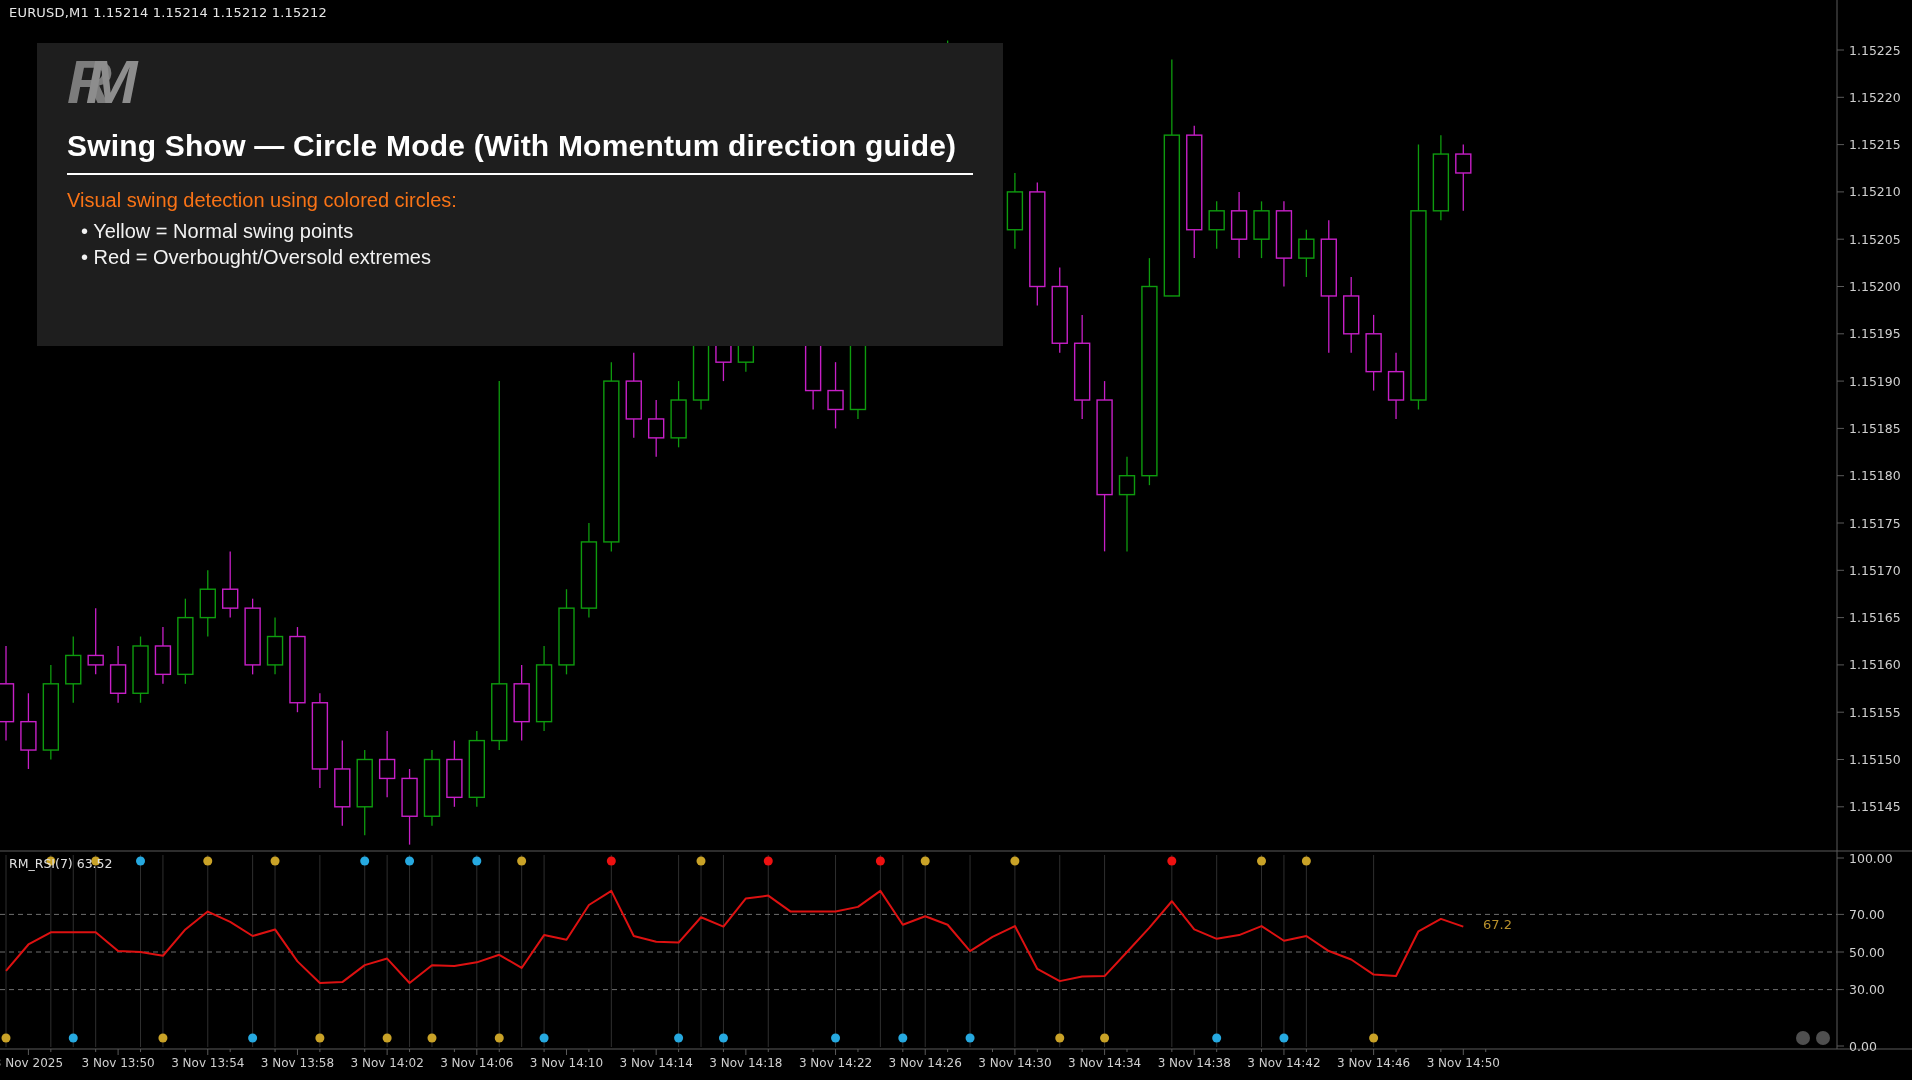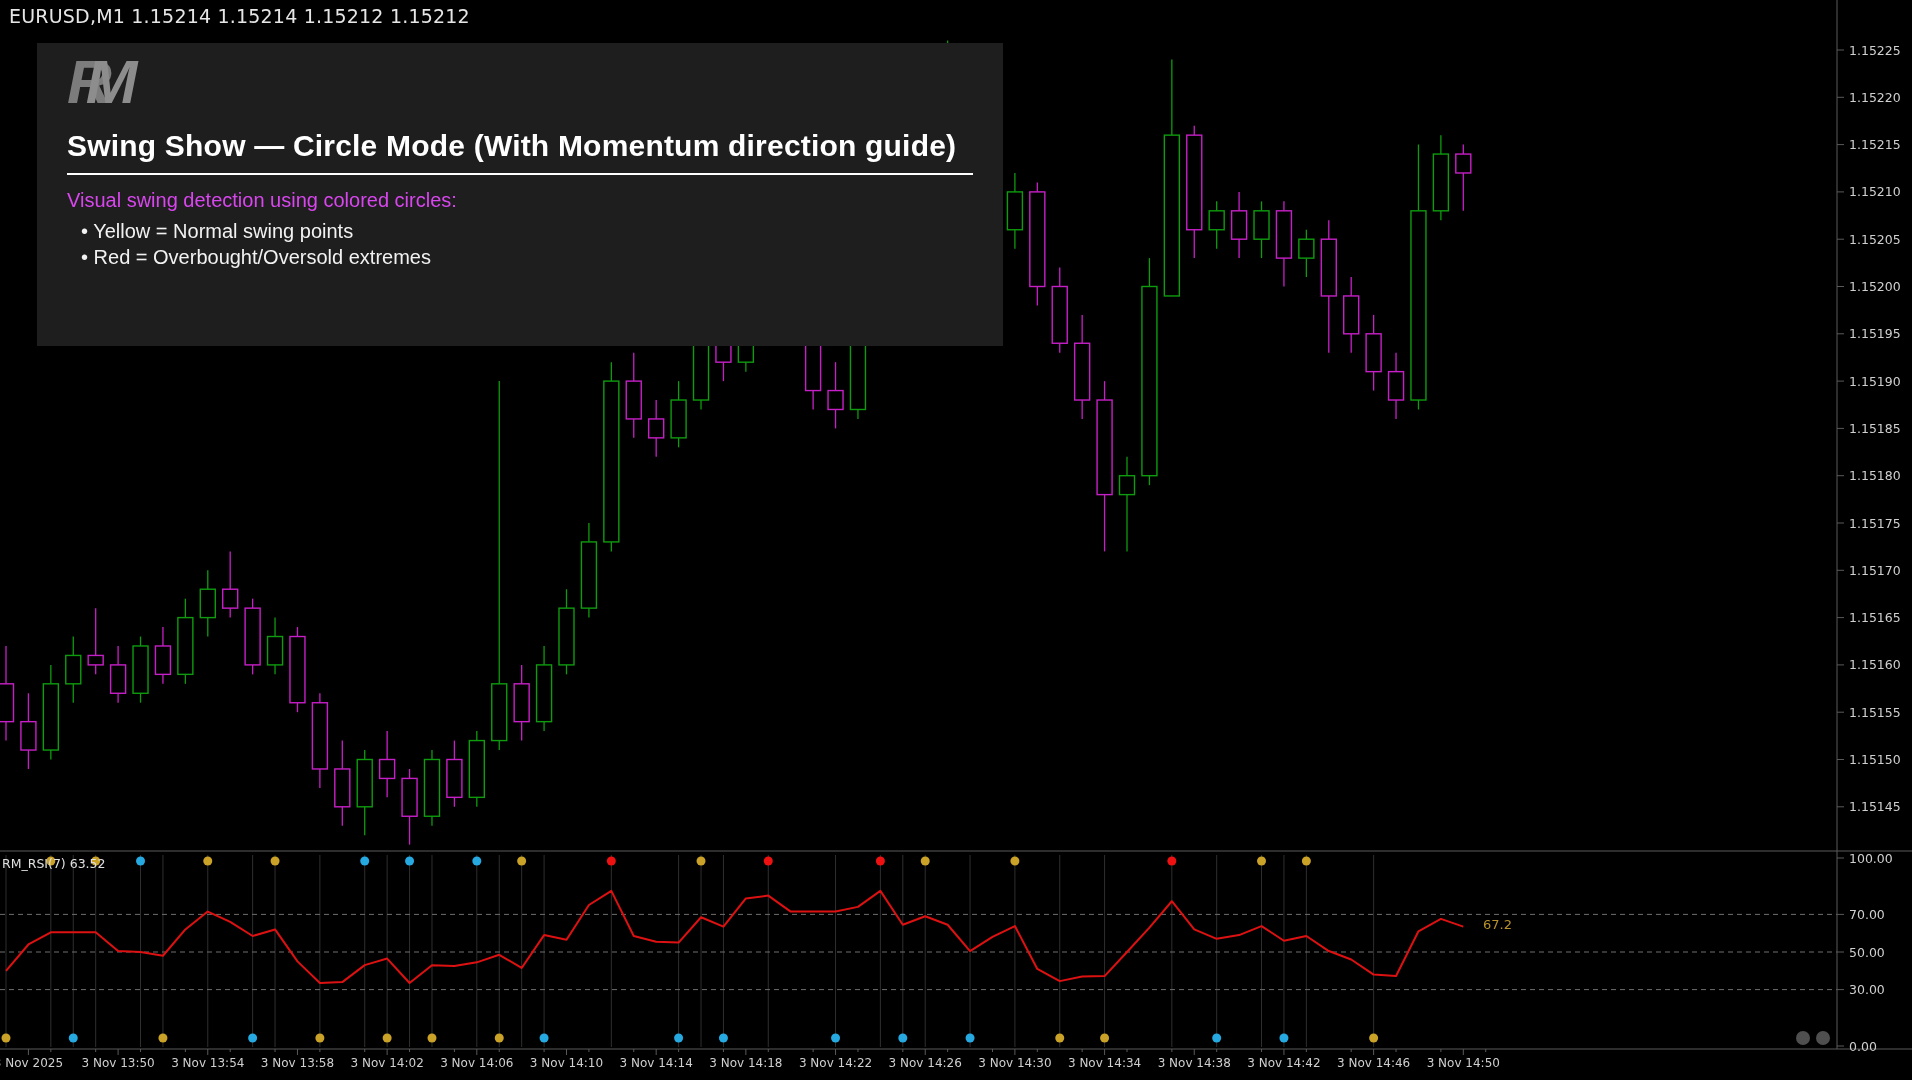--- a/index.html
+++ b/index.html
@@ -1,26 +1,26 @@
 <!DOCTYPE html>
 <html><head>
 <meta charset="utf-8">
 <style>
   html,body{margin:0;padding:0;background:#000;width:1912px;height:1080px;overflow:hidden;}
   #root{position:relative;width:1912px;height:1080px;background:#000;font-family:"DejaVu Sans",sans-serif;}
   #chart-svg{position:absolute;left:0;top:0;}
-  .ticker{position:absolute;left:9px;top:5px;color:#e6e6e6;font-size:19px;letter-spacing:0.2px;}
+  .ticker{position:absolute;left:9px;top:5px;color:#e6e6e6;font-size:13px;letter-spacing:0.2px;}
   .infobox{position:absolute;left:37px;top:43px;width:966px;height:303px;background:#1e1e1e;box-sizing:border-box;padding:6px 30px;z-index:5;font-family:"Liberation Sans",sans-serif;}
   .logo{height:72px;line-height:66px;font-weight:800;font-style:italic;font-size:62px;letter-spacing:-20px;color:#7c7c7c;}
   .logo .m{color:#8d8d8d;margin-left:-6px;}
   .ib-title{color:#fff;font-size:30px;font-weight:700;margin-top:8px;letter-spacing:0.2px;}
   .ib-rule{height:2px;background:#fff;margin-top:10px;margin-bottom:14px;width:100%;}
-  .ib-intro{color:#d946ef;font-size:20px;margin-bottom:6px;}
+  .ib-intro{color:#f97316;font-size:20px;margin-bottom:6px;}
   .ib-bullet{color:#f2f2f2;font-size:20px;margin-left:14px;line-height:26px;}
-  .rsi-label{position:absolute;left:2px;top:856px;color:#e0e0e0;font-size:12.5px;z-index:3;}
+  .rsi-label{position:absolute;left:9px;top:856px;color:#e0e0e0;font-size:12.5px;z-index:3;}
 </style>
 </head>
 <body>
 
 <div id="root">
   <svg id="chart-svg" width="1912" height="1080">
       <rect x="0" y="0" width="1912" height="1080" fill="#000"></rect>
       <line x1="50.84" y1="855" x2="50.84" y2="1047" stroke="#2f2f2f" stroke-width="1"></line>
       <line x1="95.68" y1="855" x2="95.68" y2="1047" stroke="#2f2f2f" stroke-width="1"></line>
       <line x1="140.52" y1="855" x2="140.52" y2="1047" stroke="#2f2f2f" stroke-width="1"></line>

